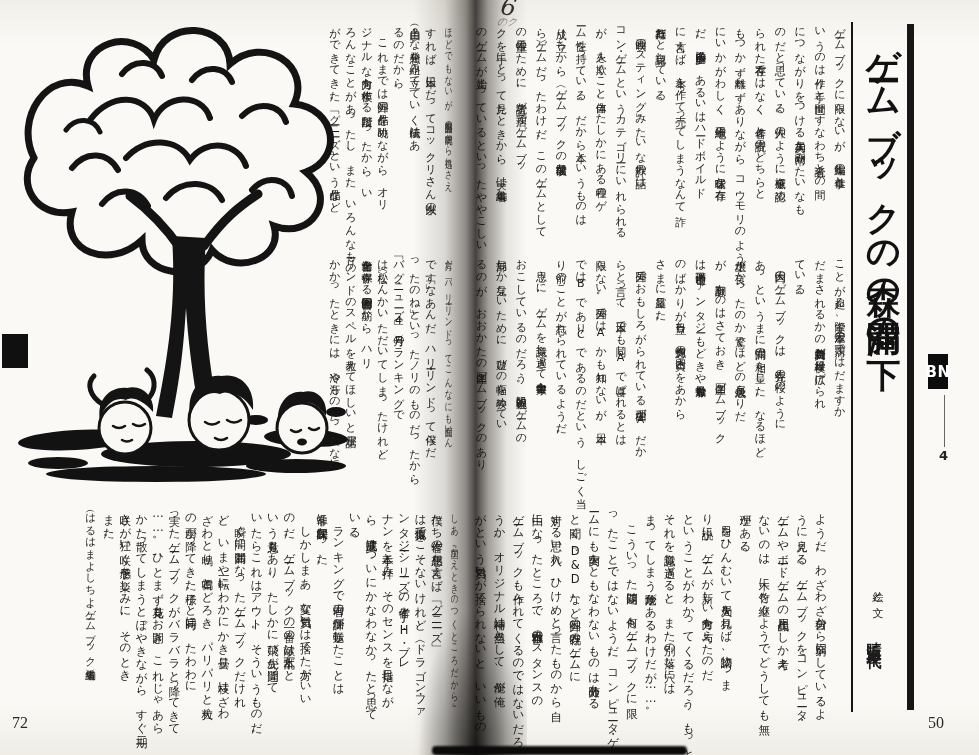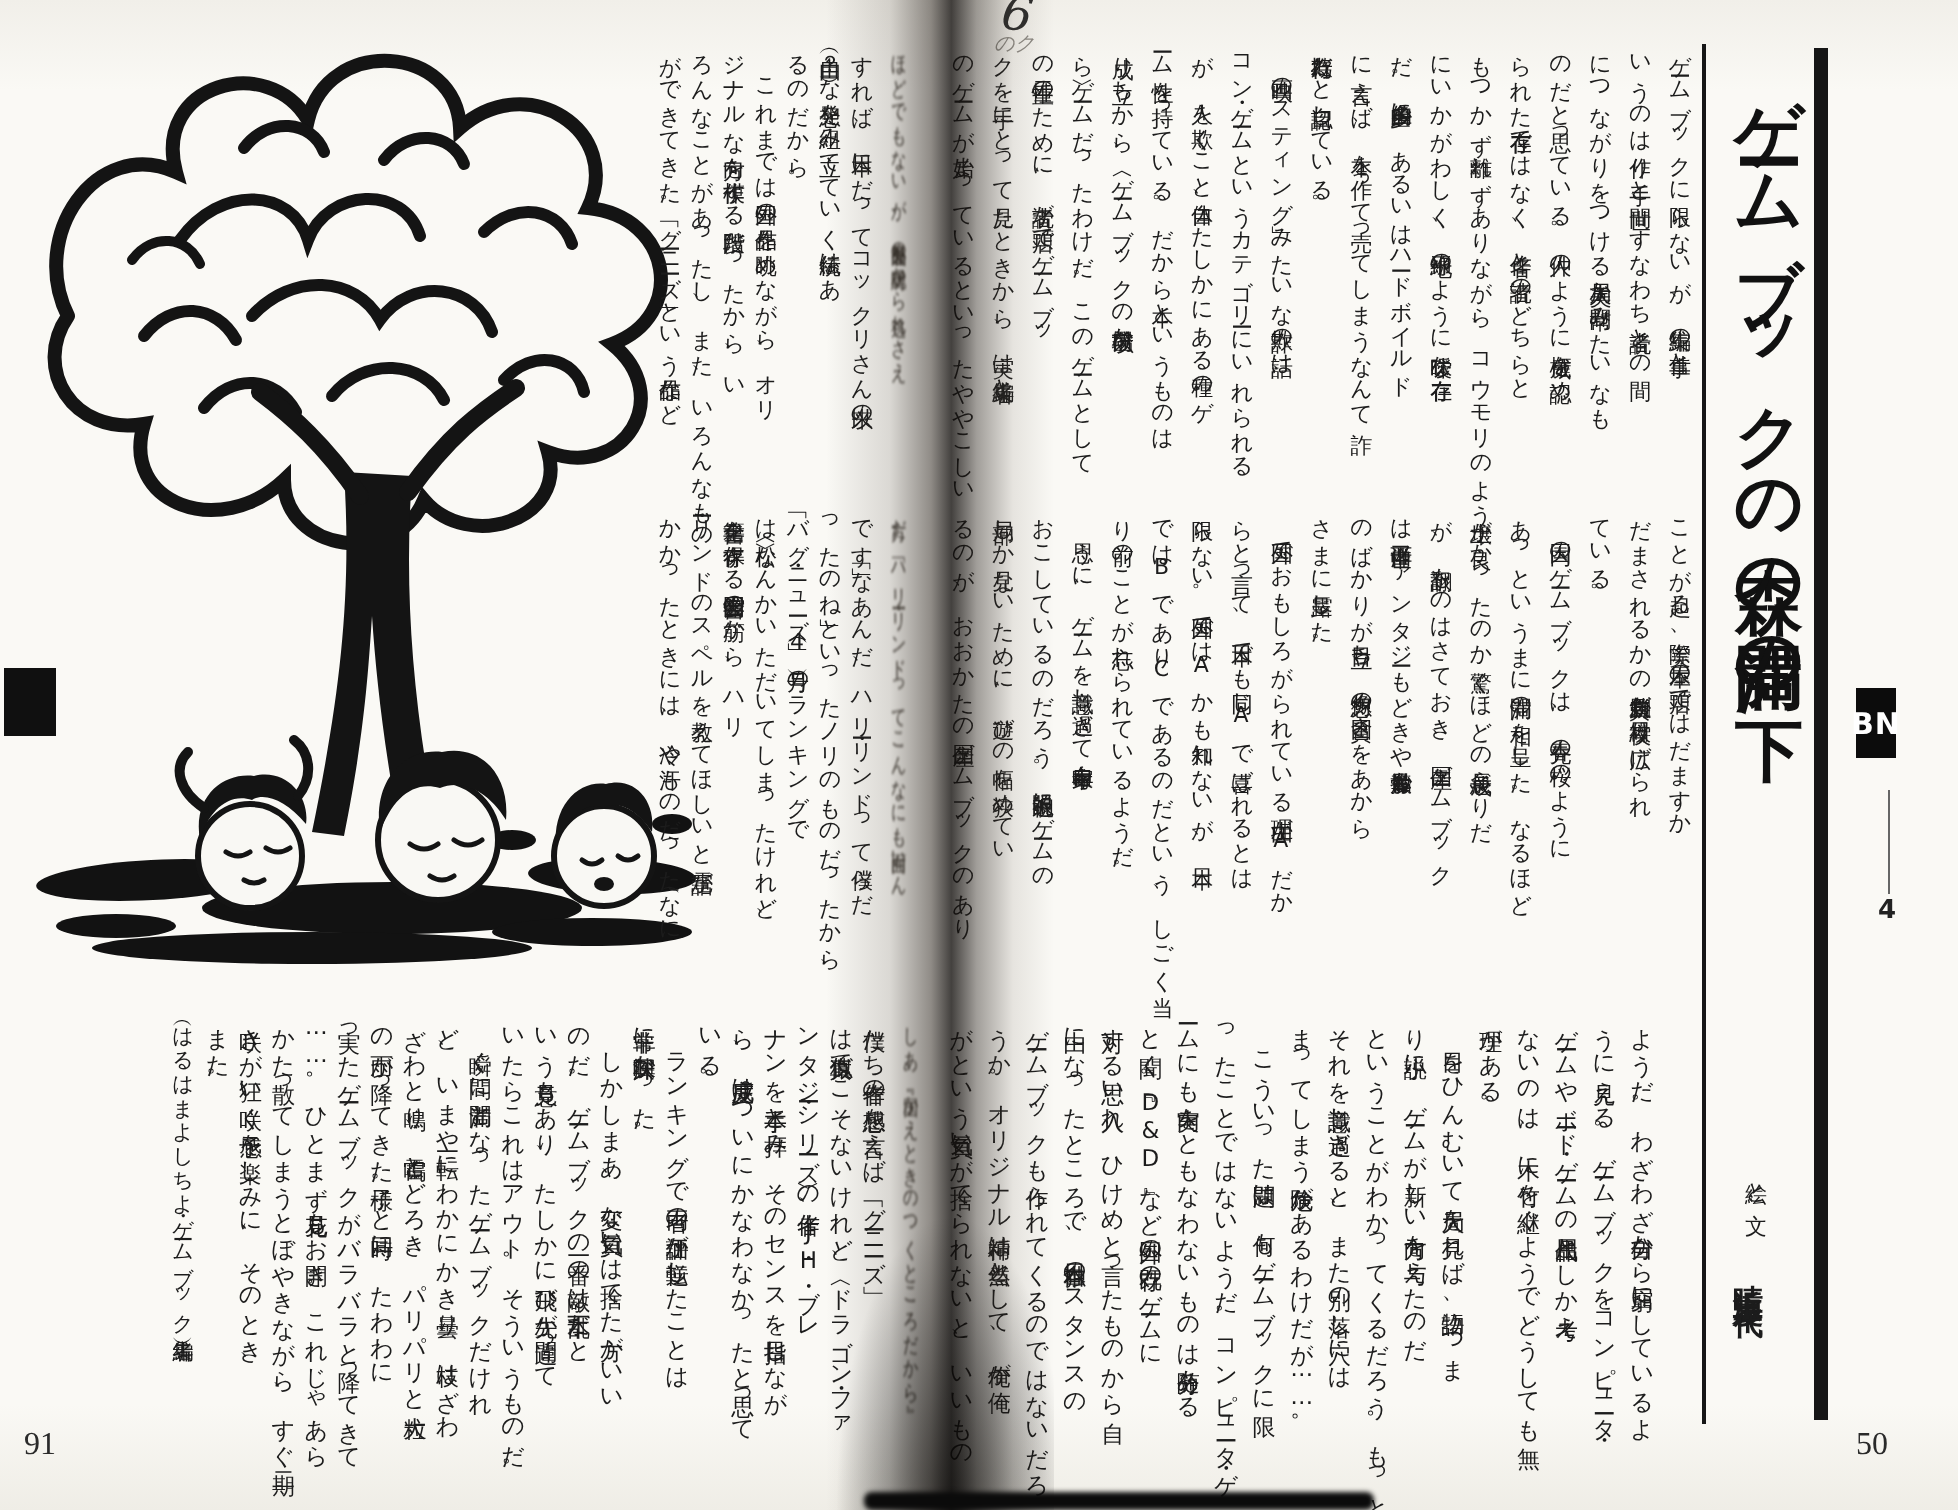--- a/index.html
+++ b/index.html
@@ -219,30 +219,30 @@
       <p class="vcol">かた散ってしまうとぼやきながら、すぐ二期</p>
       <p class="vcol">咲きが狂い咲く予感を楽しみに、そのとき、</p>
       <p class="vcol">また。</p>
     </div>
   <div class="vtext caption-col" style="left:84px;top:506px;height:235px;">（はるはまよしちよ・ゲームブック編集者）</div>
 
   <div class="rule" style="left:851px;top:22px;width:1.5px;height:690px;"></div>
   <div class="vtext title" style="left:857px;top:24px;width:50px;height:445px;">ゲームブックの森の満開の下</div>
   <div class="rule" style="left:907px;top:24px;width:6.5px;height:686px;"></div>
 
-  <div class="badge" style="left:928px;top:344px;width:20px;height:35px;">
+  <div class="badge" style="left:928px;top:354px;width:20px;height:35px;">
     <span>BN</span>
   </div>
   <div class="rule" style="left:944px;top:395px;width:1px;height:52px;background:#666;"></div>
   <div class="badge-num" style="left:939px;top:448px;">4</div>
 
   <div class="vtext credit" style="left:869px;top:583px;">絵と文</div>
   <div class="vtext author" style="left:864px;top:630px;">晴浜慶千代</div>
 
-  <div class="pagenum" style="left:12px;top:714px;">91</div>
+  <div class="pagenum" style="left:12px;top:714px;">72</div>
   <div class="pagenum" style="left:928px;top:714px;">50</div>
 
   <div class="handwrite hw1">6</div>
   <div class="handwrite hw2">のク</div>
 
   <div class="gutter-shadow"></div>
   <div class="bottom-streak"></div>
 </div>
 
 </body></html>

